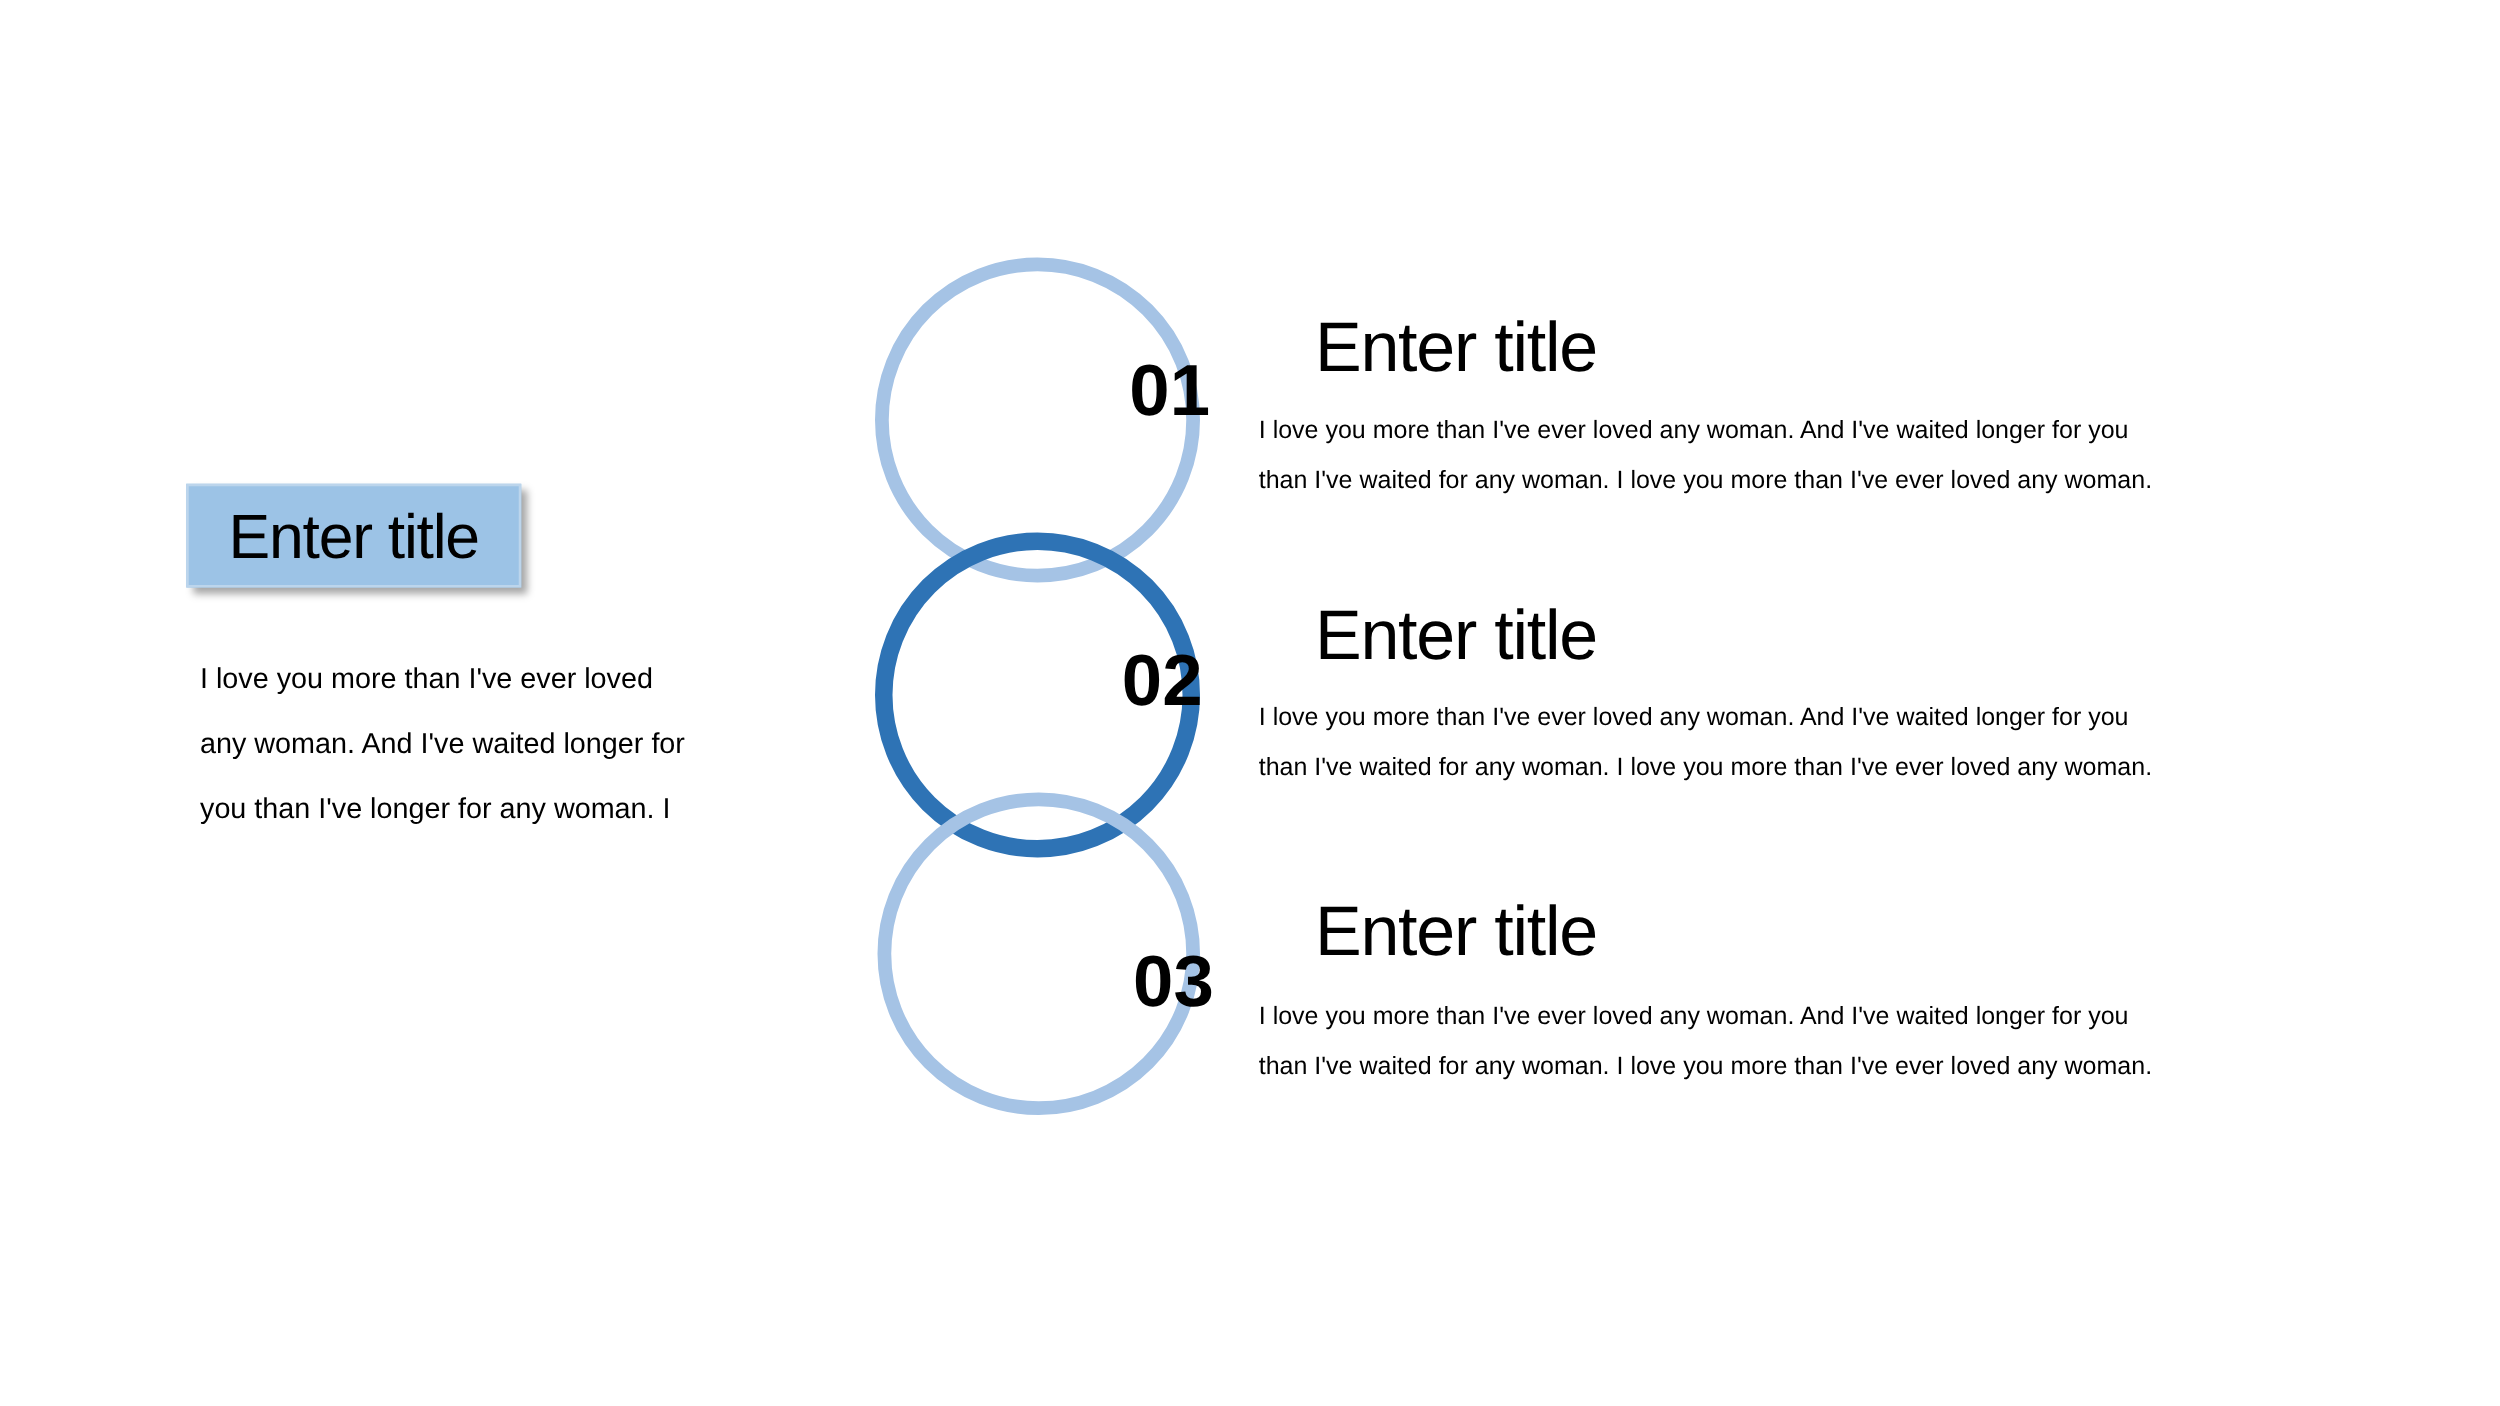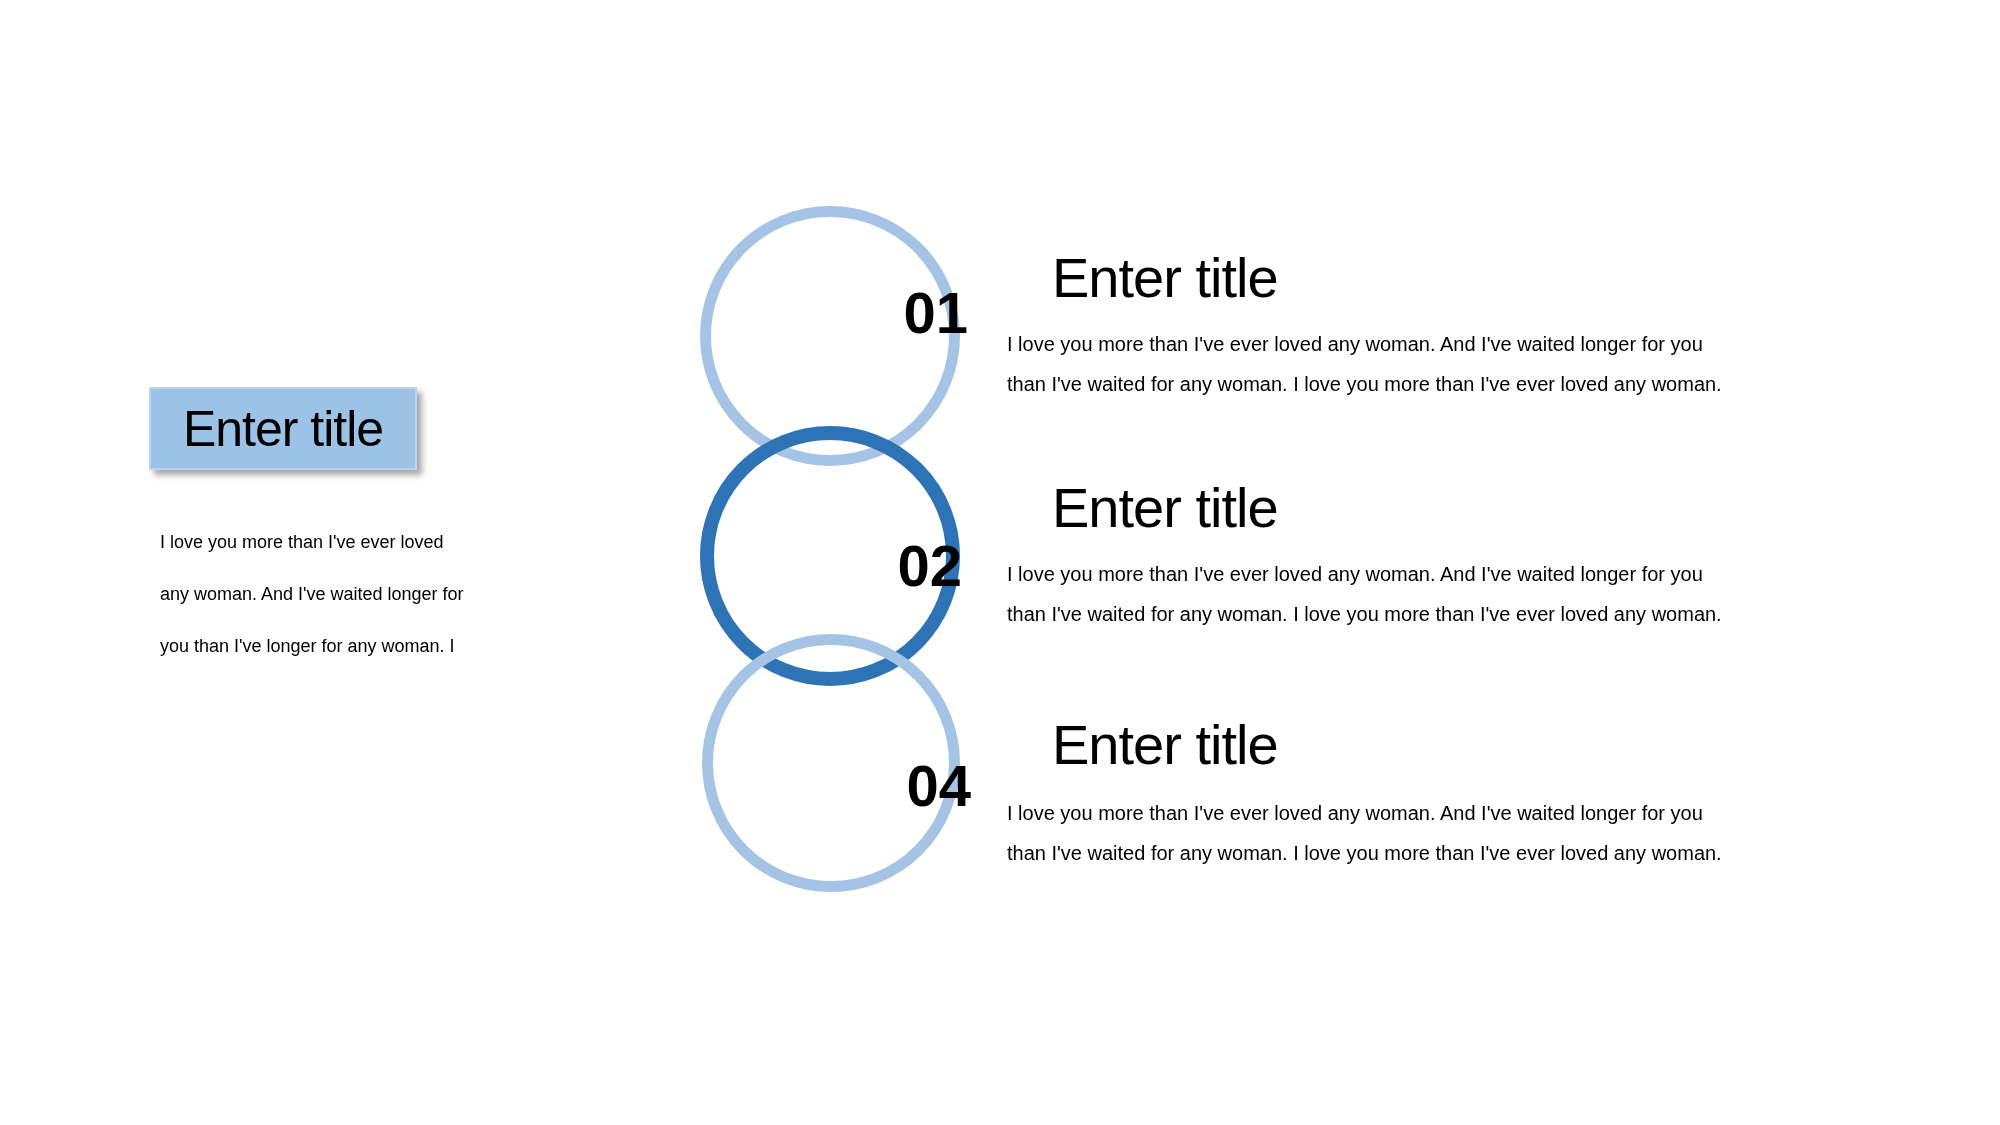--- a/index.html
+++ b/index.html
@@ -19,40 +19,40 @@
     box-shadow:5px 5px 6px rgba(0,0,0,0.35);
     display:flex;align-items:center;justify-content:center;
   }
   .title-box .title-text{
     font-size:50px;line-height:50px;letter-spacing:-1px;
     white-space:nowrap;
   }
   
   .left-para{
     position:absolute;left:160px;top:516px;width:470px;
-    font-size:18px;
+    font-size:23px;
   }
   .left-para .pline{
     line-height:52px;height:52px;white-space:nowrap;
   }
   
   .circle{
     position:absolute;border-radius:50%;
     background:transparent;box-sizing:border-box;
   }
   .circle.c1{left:700px;top:206px;width:260px;height:260px;border:11px solid #A5C3E5;}
   .circle.c2{left:700px;top:426px;width:260px;height:260px;border:14px solid #2E73B5;}
   .circle.c3{left:702px;top:634px;width:258px;height:258px;border:11px solid #A5C3E5;}
   .num{
     position:absolute;width:260px;text-align:right;
     font-size:58px;line-height:58px;font-weight:bold;color:#000000;
     letter-spacing:0px;
   }
   .num.n1{left:708px;top:284px;}
-  .num.n2{left:702px;top:537px;}
+  .num.n2{left:702px;top:516px;}
   .num.n3{left:711px;top:757px;}
   
   .section-title{
     position:absolute;left:1052px;
     font-size:56px;line-height:56px;letter-spacing:-1px;white-space:nowrap;
   }
   .st1{top:250px;}
   .st2{top:480px;}
   .st3{top:717px;}
   .section-body{
@@ -80,21 +80,21 @@
     <div class="pline">any woman. And I've waited longer for</div>
     <div class="pline">you than I've longer for any woman. I</div>
   </div>
 
   <div class="circle c1" style="border-color: rgb(165, 195, 229);"></div>
   <div class="circle c2" style="border-color: rgb(46, 115, 181);"></div>
   <div class="circle c3" style="border-color: rgb(165, 195, 229);"></div>
 
   <div class="num n1">01</div>
   <div class="num n2">02</div>
-  <div class="num n3">04</div>
+  <div class="num n3">03</div>
 
   <div class="section-title st1">Enter title</div>
   <div class="section-body sb1">
     <div class="bline">I love you more than I've ever loved any woman. And I've waited longer for you</div>
     <div class="bline">than I've waited for any woman. I love you more than I've ever loved any woman.</div>
   </div>
 
   <div class="section-title st2">Enter title</div>
   <div class="section-body sb2">
     <div class="bline">I love you more than I've ever loved any woman. And I've waited longer for you</div>

